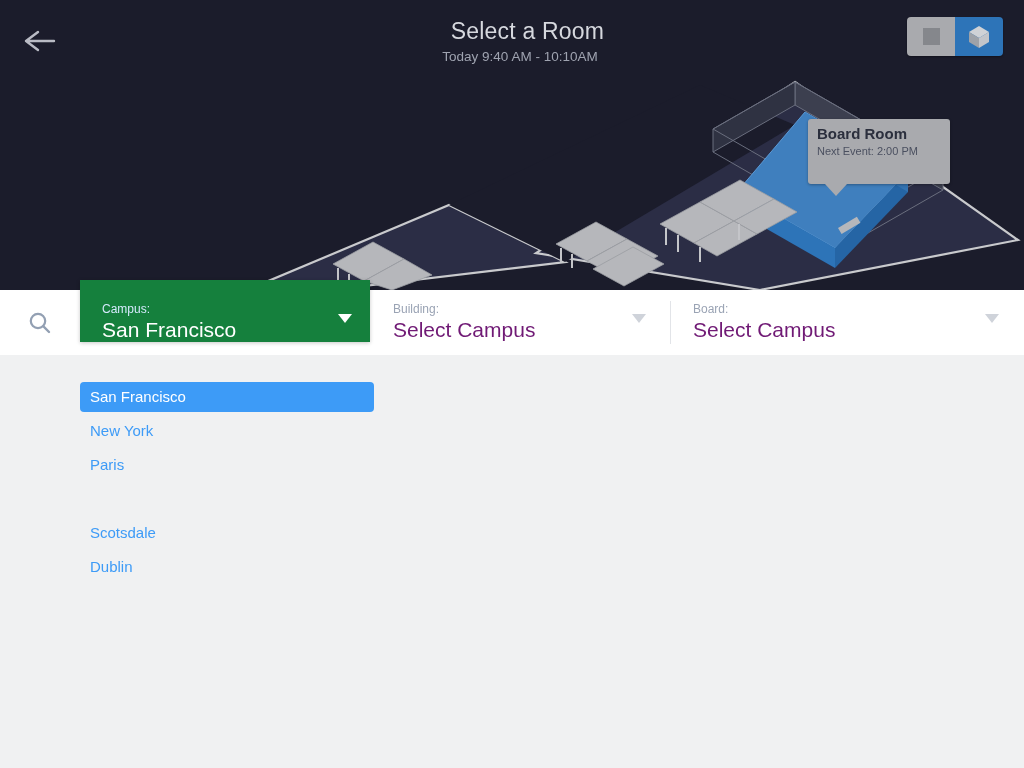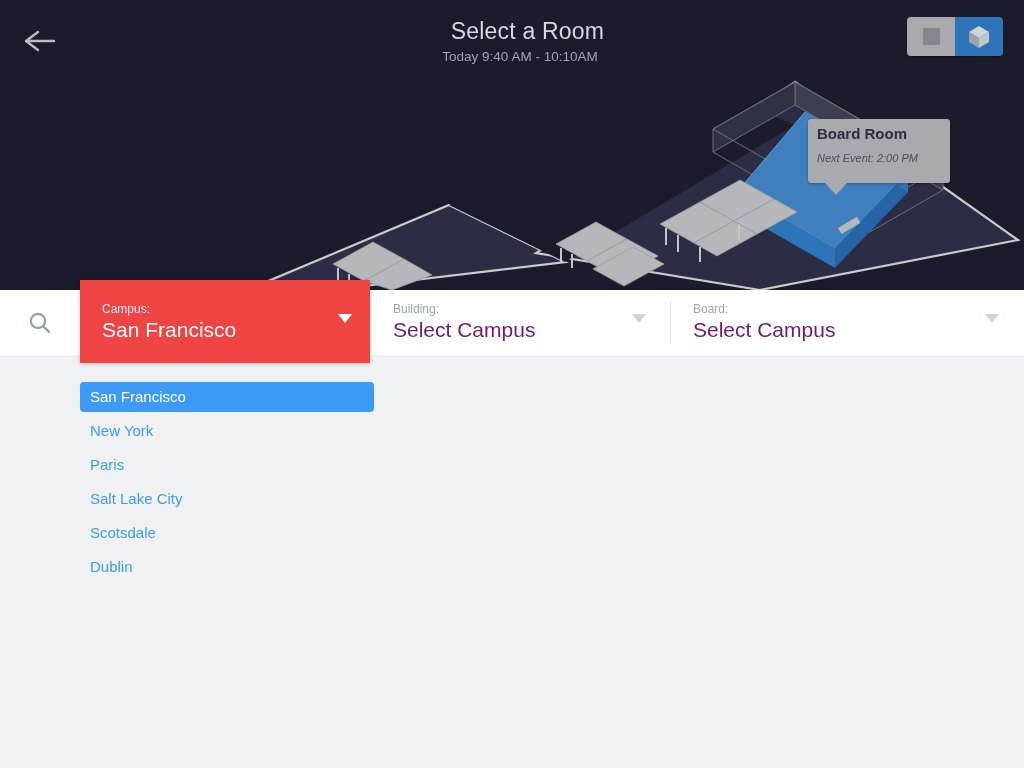--- a/index.html
+++ b/index.html
@@ -51,28 +51,28 @@
     width:48px;height:39px;display:flex;align-items:center;justify-content:center;
     cursor:pointer;
   }
   .view-btn.two-d{background:#a9aaae;}
   .view-btn.three-d{background:#2d74b8;}
   .sq2d{width:17px;height:17px;background:#85878c;}
 
   
   .tooltip{
     position:absolute;left:808px;top:119px;width:124px;
-    background:#a9aaae;border-radius:3px;padding:6px 9px 17px 9px;
+    background:#a9aaae;border-radius:3px;padding:6px 9px 25px 9px;
     z-index:5;box-shadow:0 1px 3px rgba(0,0,0,.3);
   }
   .tooltip-title{
     font-size:15px;font-weight:bold;color:#2b2f3d;line-height:18px;
   }
   .tooltip-sub{
-    font-size:11px;color:#4b5060;line-height:15px;margin-top:8px;font-style:italic;
+    font-size:11px;color:#4b5060;line-height:15px;margin-top:1px;
   }
   .tooltip-arrow{
     position:absolute;left:17px;top:100%;width:0;height:0;
     border-left:11px solid transparent;border-right:11px solid transparent;
     border-top:12px solid #a9aaae;
   }
 
   
   .filter-bar{
     position:absolute;left:0;top:290px;width:1024px;height:65px;
@@ -97,21 +97,21 @@
     color:#701a75;font-weight:400;
   }
   .caret{
     position:absolute;width:0;height:0;
     border-left:7px solid transparent;border-right:7px solid transparent;
     border-top:9px solid #cfd3da;
   }
 
   
   .sel-campus{
-    left:80px;top:-10px;width:290px;height:83px;background:#ef4444;
+    left:80px;top:-10px;width:290px;height:62px;background:#15803d;
     z-index:5;box-shadow:0 1px 4px rgba(0,0,0,.22);
   }
   .sel-campus .sel-label{top:22px;color:#d5e9fd;}
   .sel-campus .sel-value{top:37px;color:#ffffff;}
   .sel-campus .caret{right:18px;top:34px;border-top-color:#ffffff;}
 
   .sel-building{left:371px;top:0;width:299px;}
   .sel-building .caret{right:24px;top:24px;}
   .sel-floor{left:671px;top:0;width:353px;}
   .sel-floor .caret{right:25px;top:24px;}
@@ -249,23 +249,20 @@
   <div class="list-panel">
     <div class="opt selected" style="top:27px;">
       <span>San Francisco</span>
     </div>
     <div class="opt" style="top:61px;">
       <span>New York</span>
     </div>
     <div class="opt" style="top:95px;text-align:right;">
       <span>Paris</span>
     </div>
-    <div class="opt" style="top:129px;">
-      <span>Salt Lake City</span>
-    </div>
     <div class="opt" style="top:163px;text-align:center;">
       <span>Scotsdale</span>
     </div>
     <div class="opt" style="top:197px;">
       <span>Dublin</span>
     </div>
   </div>
 
 </div>
 

